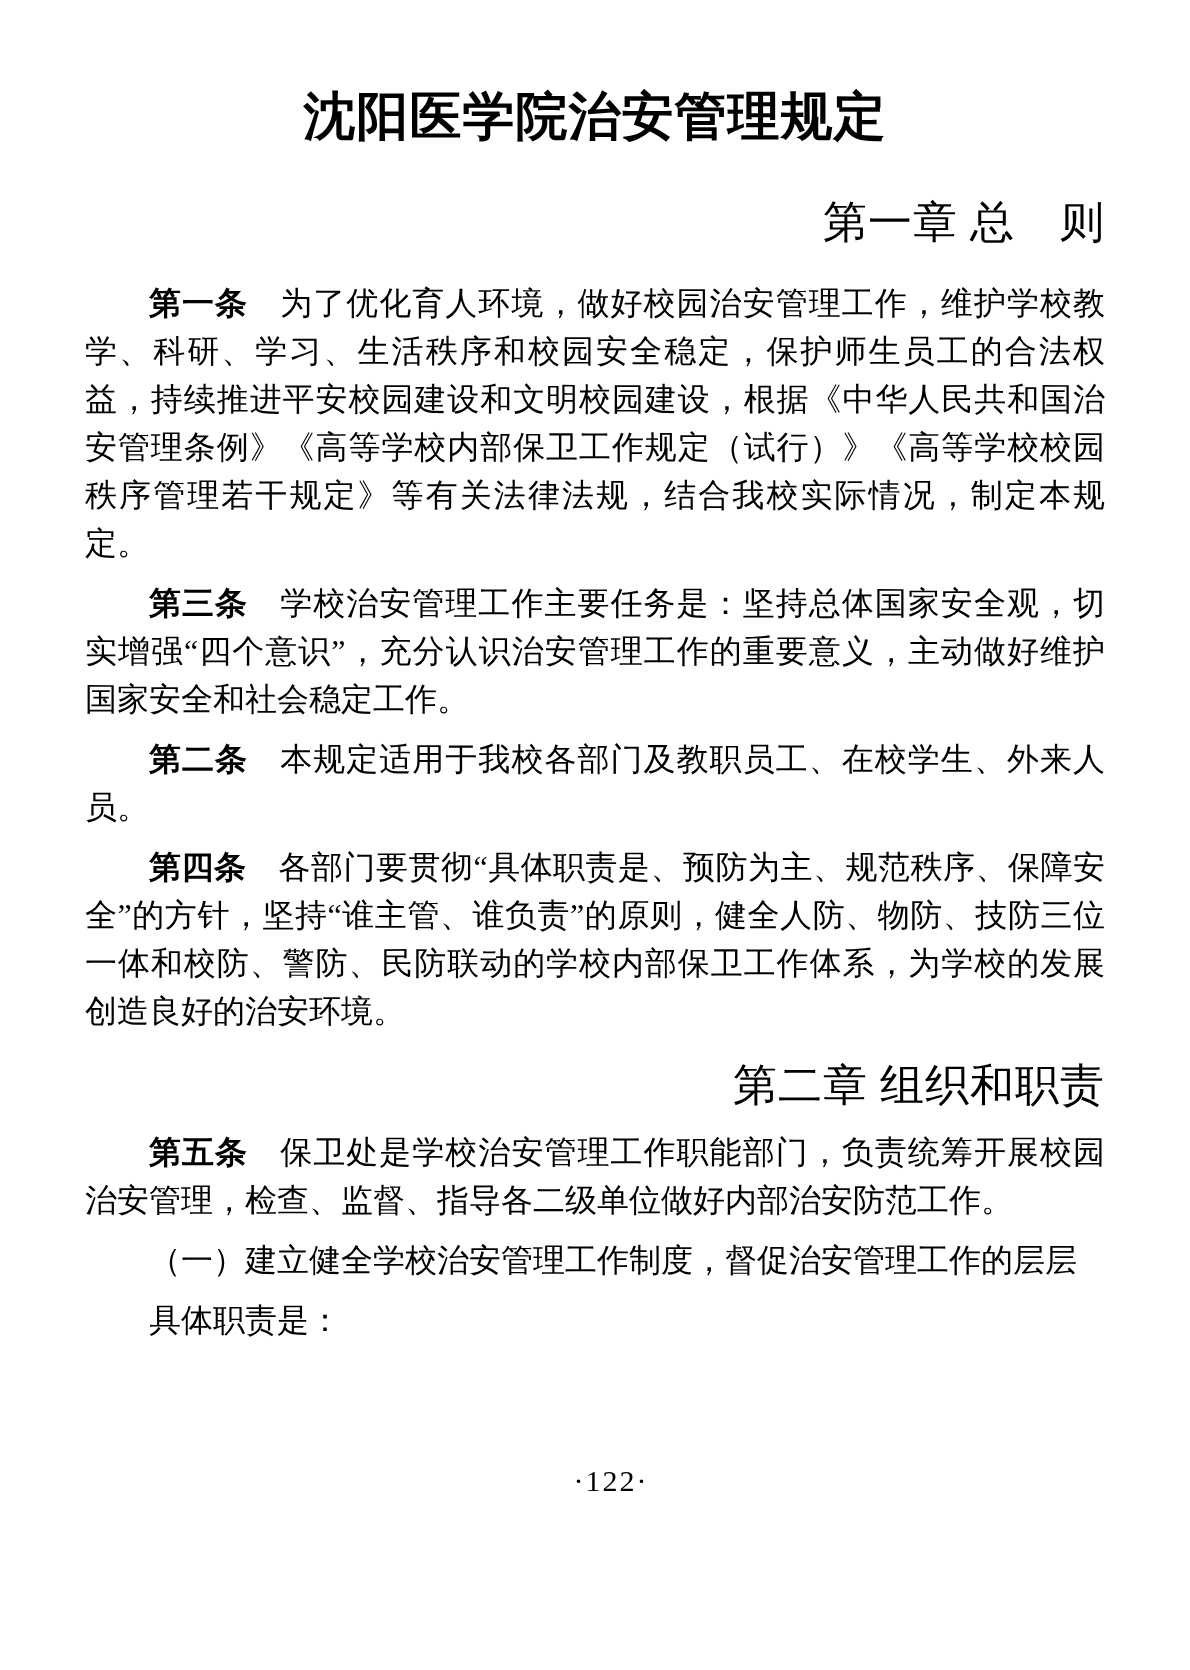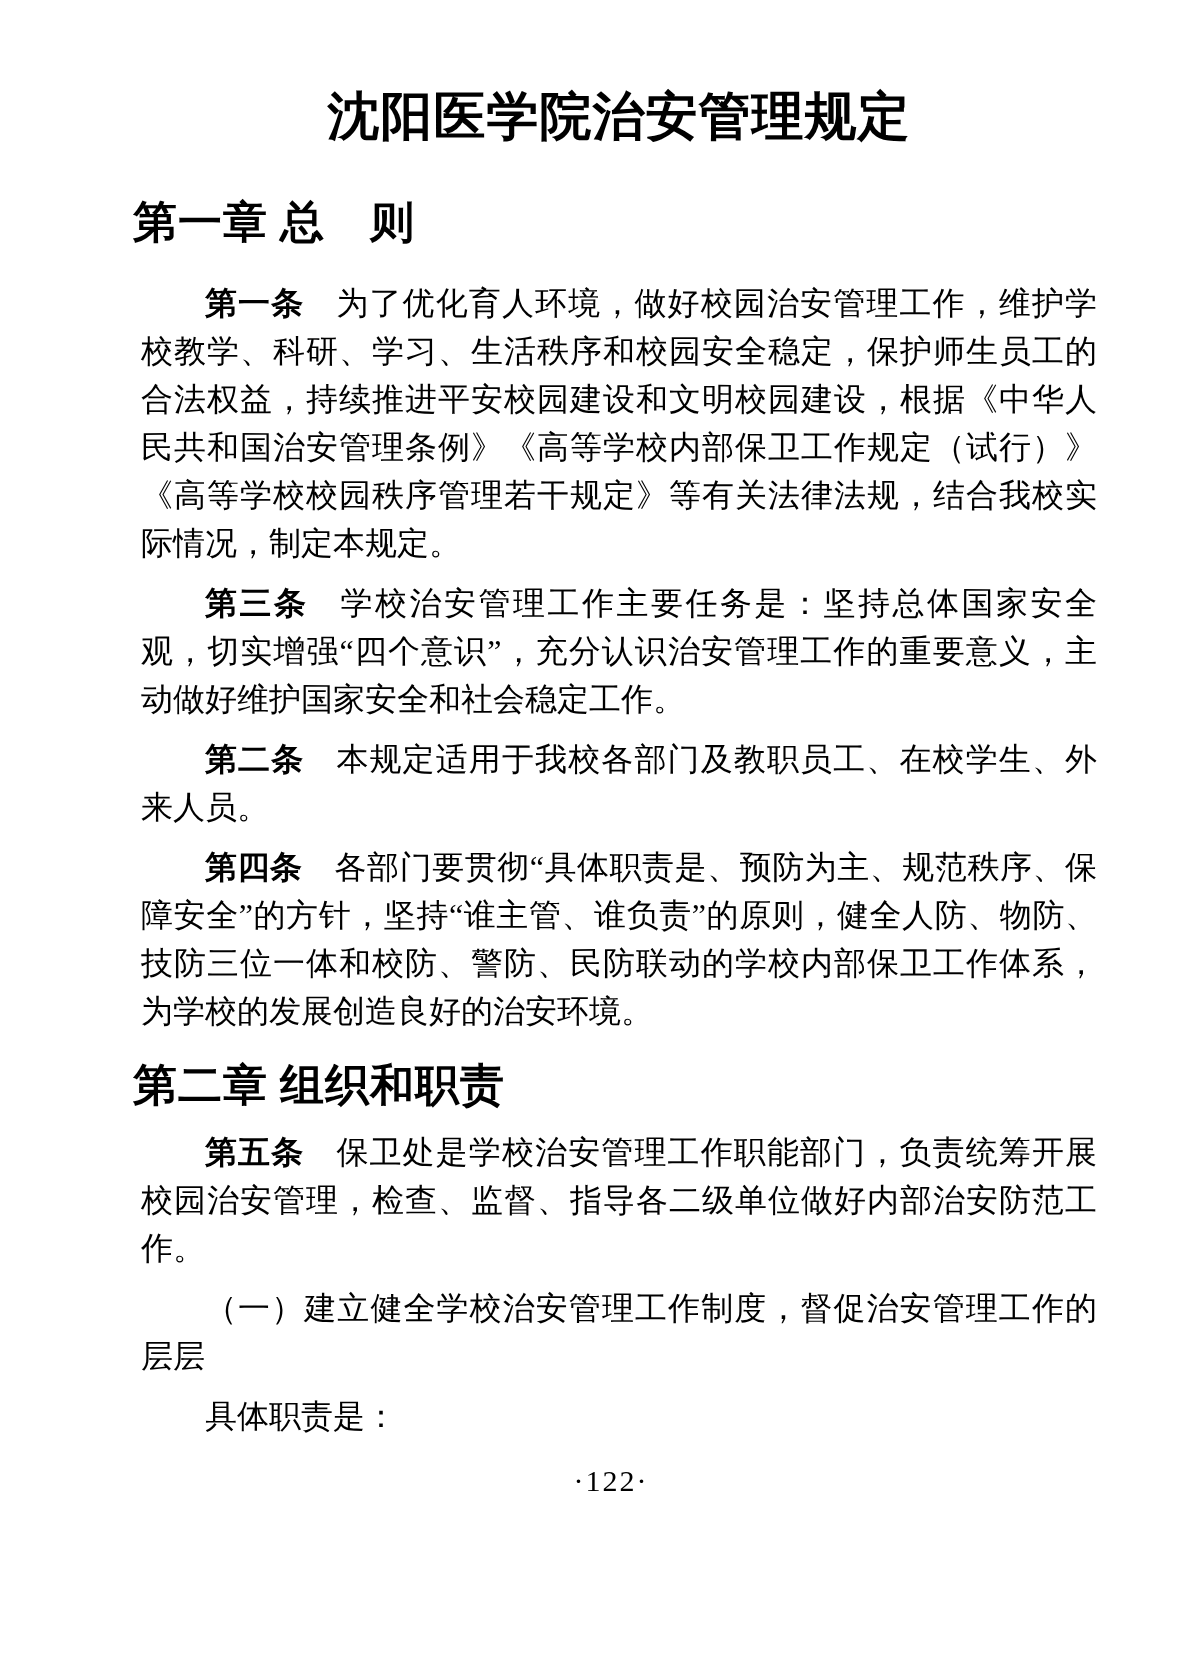--- a/index.html
+++ b/index.html
@@ -10,52 +10,51 @@
   .page {
     position: relative;
     width: 1190px;
     height: 1670px;
     margin: 0 auto;
     background: #ffffff;
     color: #000000;
     font-family: "Liberation Serif", "DejaVu Serif", serif;
     overflow: hidden;
     box-sizing: border-box;
-    padding-left: 48px;
   }
   .content {
     padding: 0 85px;
   }
   .doc-title {
     margin: 86px 0 0 0;
     font-size: 52px;
     line-height: 62px;
     font-weight: bold;
     text-align: center;
     letter-spacing: 1px;
   }
   .chapter-heading {
     font-size: 44px;
     line-height: 57px;
-    font-weight: bold;
-    text-align: left;
+    font-weight: normal;
+    text-align: right;
     letter-spacing: 1px;
   }
   .chapter-1 {
     margin: 46px 0 28px 0;
   }
   .chapter-2 {
     margin: 22px 0 14px 0;
   }
   .para {
     font-size: 32px;
     line-height: 48px;
     text-align: justify;
     text-indent: 2em;
-    margin: 12px 8px;
+    margin: 12px 0;
     word-break: break-all;
   }
   .lead {
     font-weight: bold;
     padding-right: 1em;
   }
   .page-number {
     position: absolute;
     bottom: 172px;
     left: 16px;

